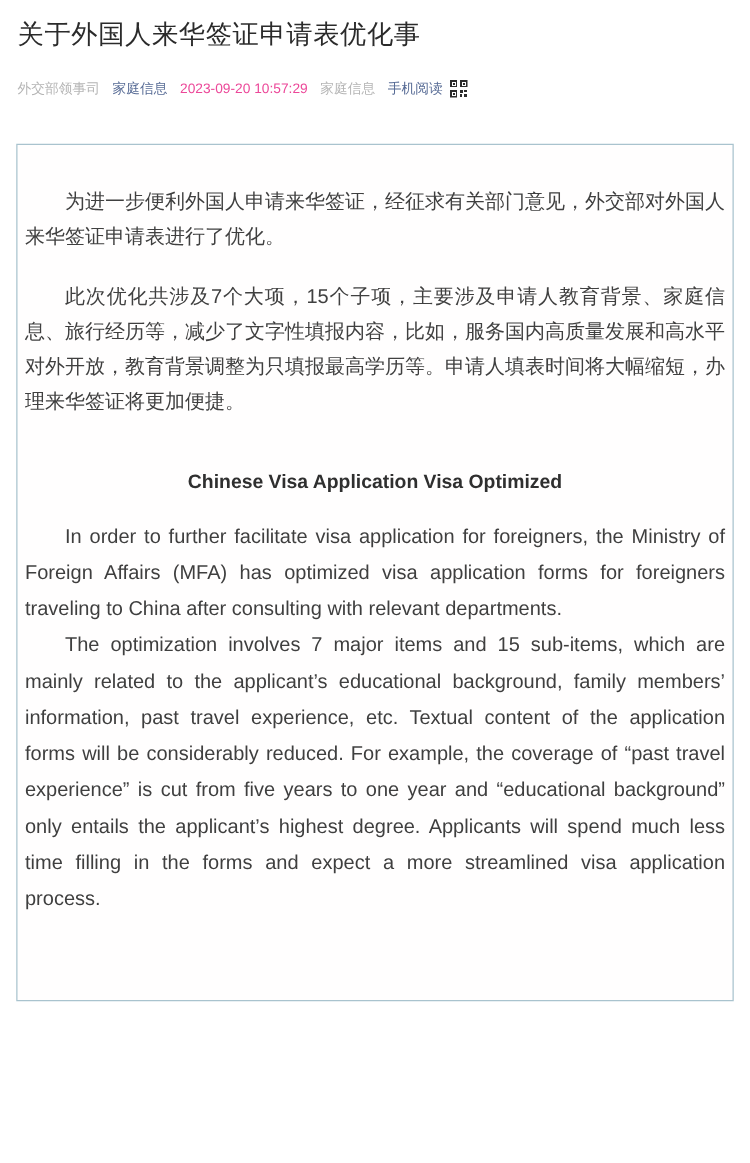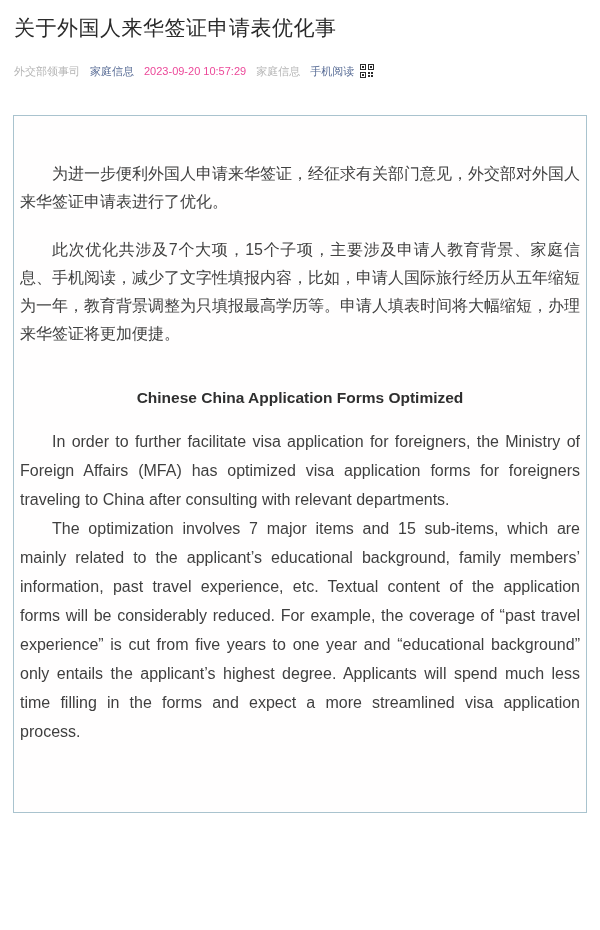--- a/index.html
+++ b/index.html
@@ -48,21 +48,21 @@
     border: 1px solid #a9c3ce;
     background: #fffefe;
     padding: 32px 6px 66px;
   }
   .cn-para {
     font-size: 16px;
     line-height: 28px;
     color: #404040;
     text-align: justify;
     text-indent: 2em;
-    margin: 12px 0 20px;
+    margin: 0 0 20px;
   }
   .en-heading {
     margin: 36px 0 15px;
     font-size: 15.5px;
     line-height: 28px;
     font-weight: 700;
     color: #2f2f2f;
     text-align: center;
   }
   .en-para {
@@ -102,21 +102,21 @@
           <rect x="11.4" y="8.2" width="2.0" height="1.6"></rect>
           <rect x="8.2" y="11.4" width="1.6" height="2.0"></rect>
           <rect x="10.8" y="10.8" width="2.6" height="2.6"></rect>
         </g>
       </svg>
     </span>
   </div>
 
   <div class="notice-box">
     <p class="cn-para">为进一步便利外国人申请来华签证，经征求有关部门意见，外交部对外国人来华签证申请表进行了优化。</p>
-    <p class="cn-para">此次优化共涉及7个大项，15个子项，主要涉及申请人教育背景、家庭信息、手机阅读，减少了文字性填报内容，比如，申请人国际旅行经历从五年缩短为一年，教育背景调整为只填报最高学历等。申请人填表时间将大幅缩短，办理来华签证将更加便捷。</p>
+    <p class="cn-para">此次优化共涉及7个大项，15个子项，主要涉及申请人教育背景、家庭信息、旅行经历等，减少了文字性填报内容，比如，服务国内高质量发展和高水平对外开放，教育背景调整为只填报最高学历等。申请人填表时间将大幅缩短，办理来华签证将更加便捷。</p>
 
-    <h2 class="en-heading">Chinese China Application Forms Optimized</h2>
+    <h2 class="en-heading">Chinese Visa Application Visa Optimized</h2>
 
     <p class="en-para">In order to further facilitate visa application for foreigners, the Ministry of Foreign Affairs (MFA) has optimized visa application forms for foreigners traveling to China after consulting with relevant departments.</p>
     <p class="en-para">The optimization involves 7 major items and 15 sub-items, which are mainly related to the applicant’s educational background, family members’ information, past travel experience, etc. Textual content of the application forms will be considerably reduced. For example, the coverage of “past travel experience” is cut from five years to one year and “educational background” only entails the applicant’s highest degree. Applicants will spend much less time filling in the forms and expect a more streamlined visa application process.</p>
   </div>
 
 </div>
 
 </body></html>

